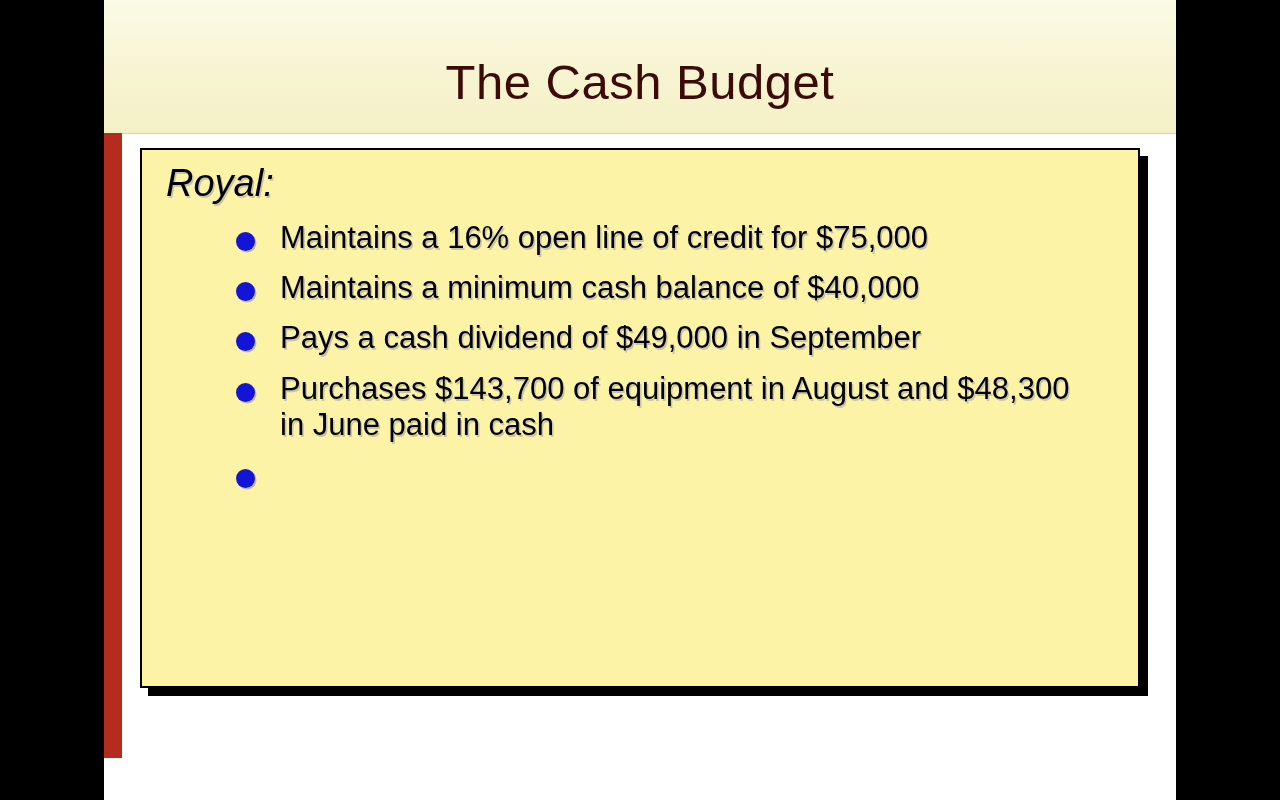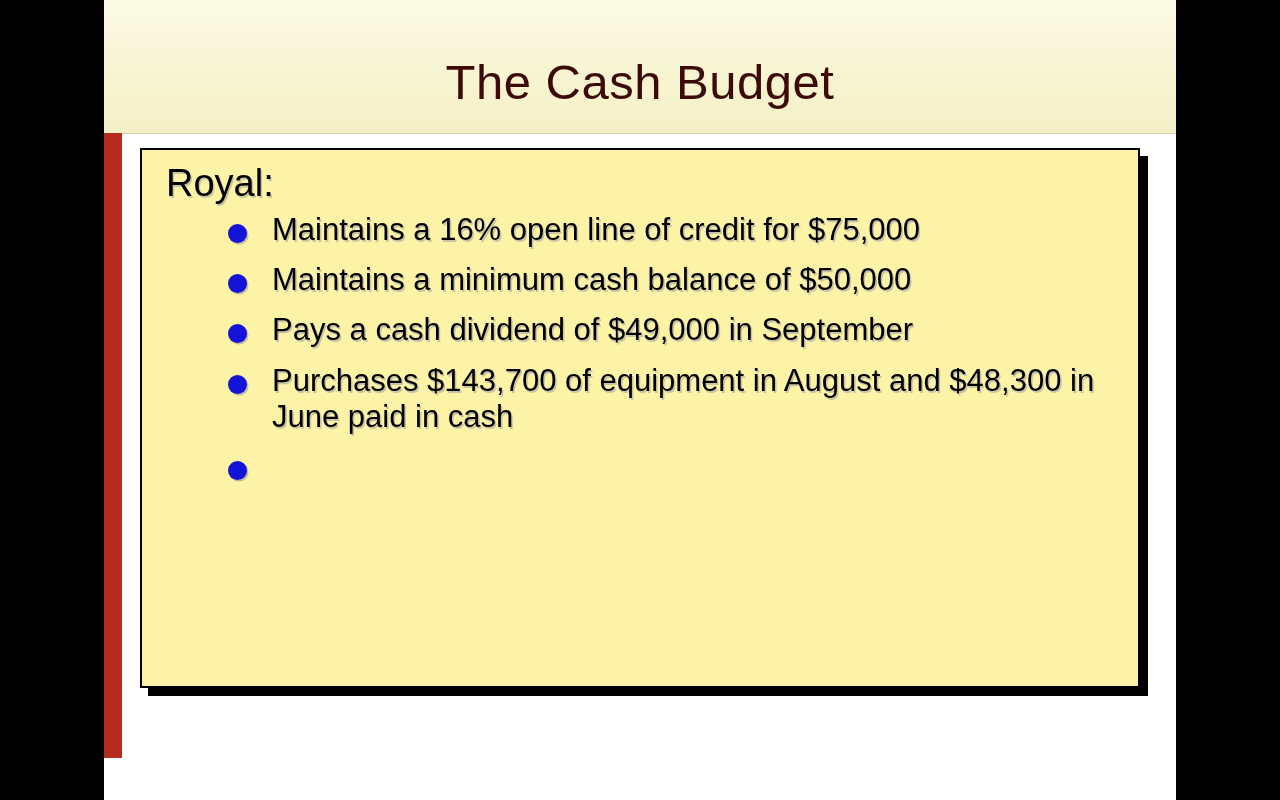--- a/index.html
+++ b/index.html
@@ -85,25 +85,26 @@
     box-sizing: border-box;
     padding: 14px 22px 10px 22px;
   }
 
   .lead-text {
     font-size: 38px;
     color: #000000;
     line-height: 1.05;
     margin: 0 0 6px 2px;
     text-shadow: 1.5px 1.5px 0 rgba(160,160,160,0.55);
+    font-style: italic;
   }
 
   ul.bullets {
     list-style: none;
-    margin: 8px;
+    margin: 16px;
     padding: 0 0 0 56px;
   }
 
   ul.bullets li {
     position: relative;
     font-size: 31px;
     color: #000000;
     line-height: 1.17;
     margin-bottom: 14px;
     padding-left: 44px;
@@ -147,21 +148,21 @@
   <div class="content-box">
     <div class="lead-text">Royal:</div>
 
     <ul class="bullets">
       <li>
         <span class="dot"></span>
         <span>Maintains a 16% open line of credit for $75,000</span>
       </li>
       <li>
         <span class="dot"></span>
-        <span>Maintains a minimum cash balance of $50,000</span>
+        <span>Maintains a minimum cash balance of $40,000</span>
       </li>
       <li>
         <span class="dot"></span>
         <span>Pays a cash dividend of $49,000 in September</span>
       </li>
       <li>
         <span class="dot"></span>
         <span>Purchases $143,700 of equipment in August and $48,300 in June paid in cash</span>
       </li>
       <li>

